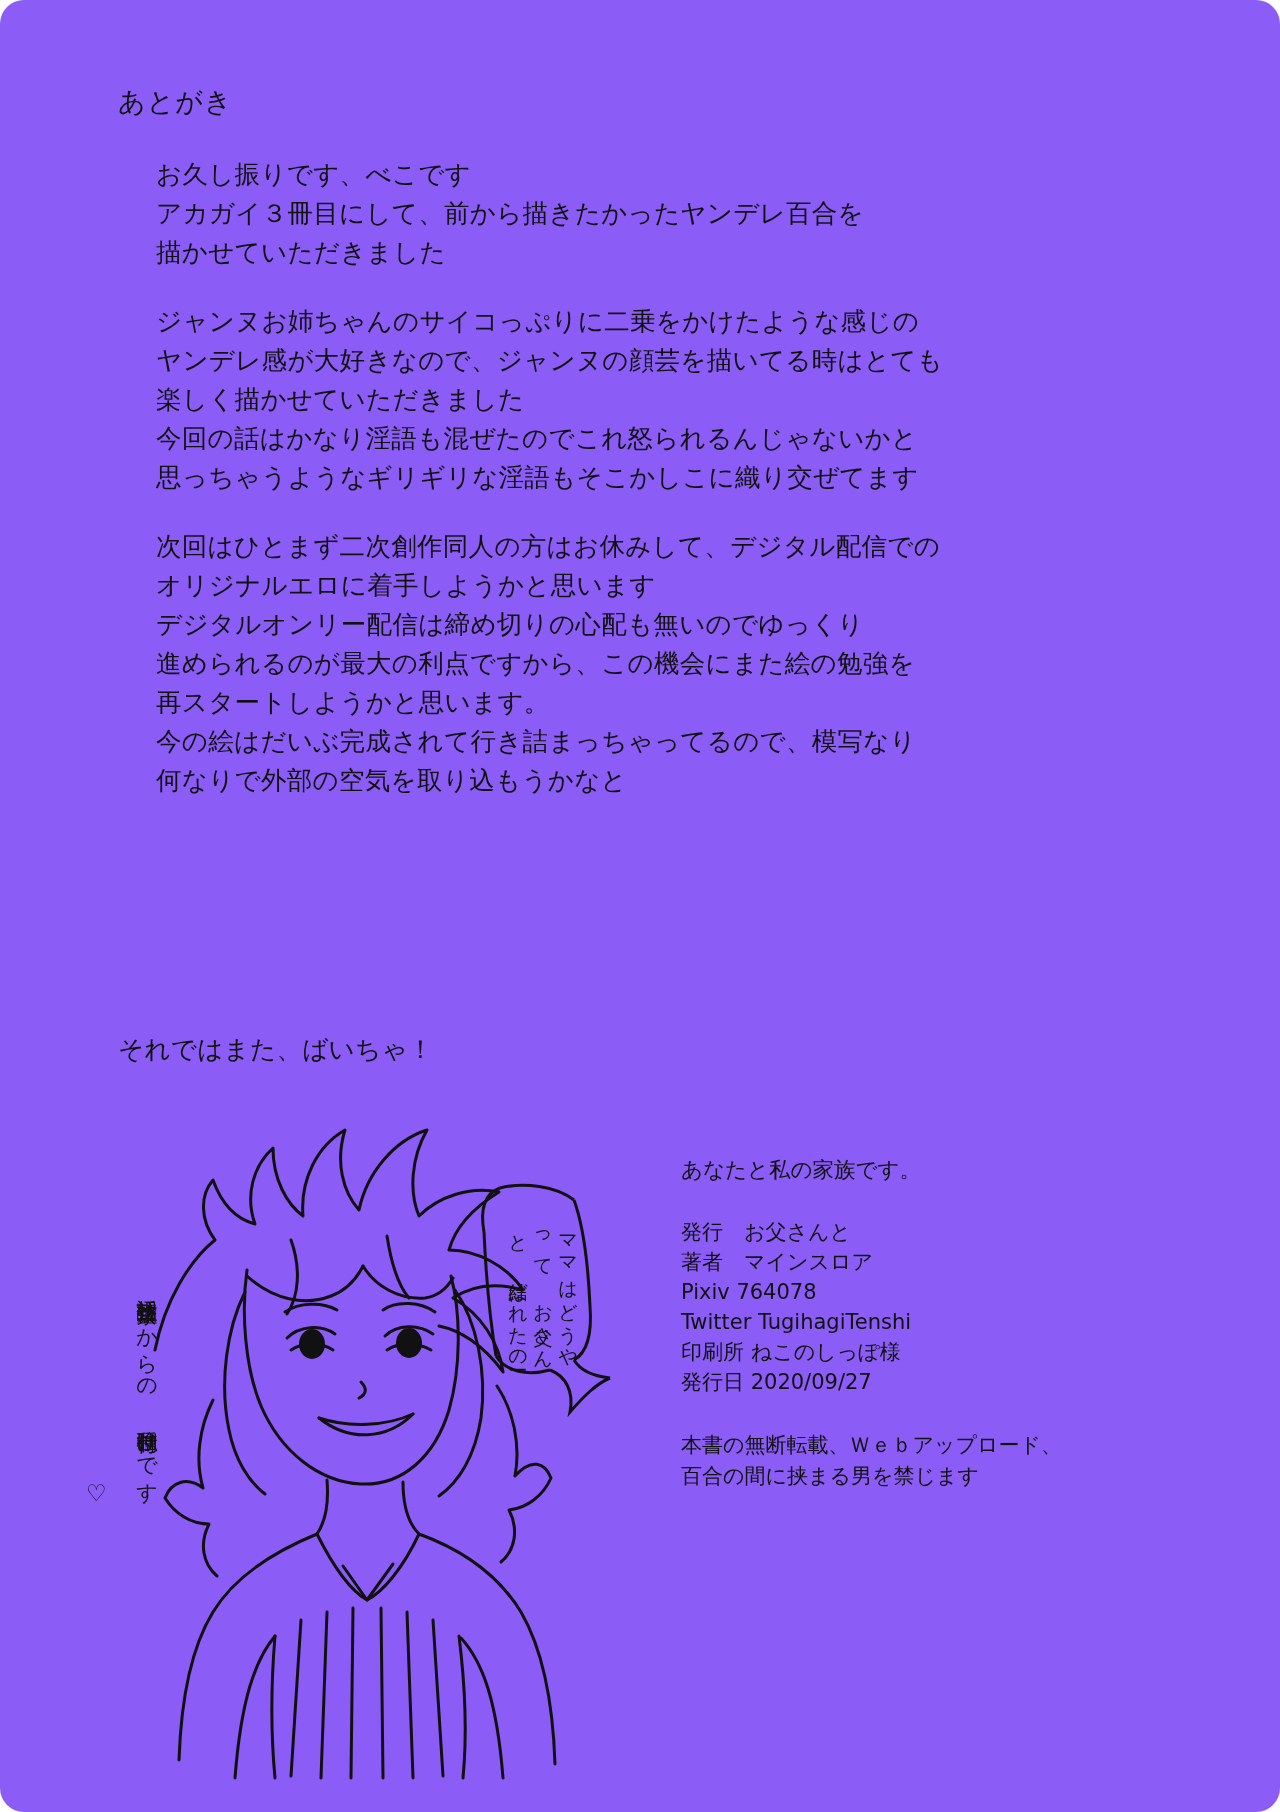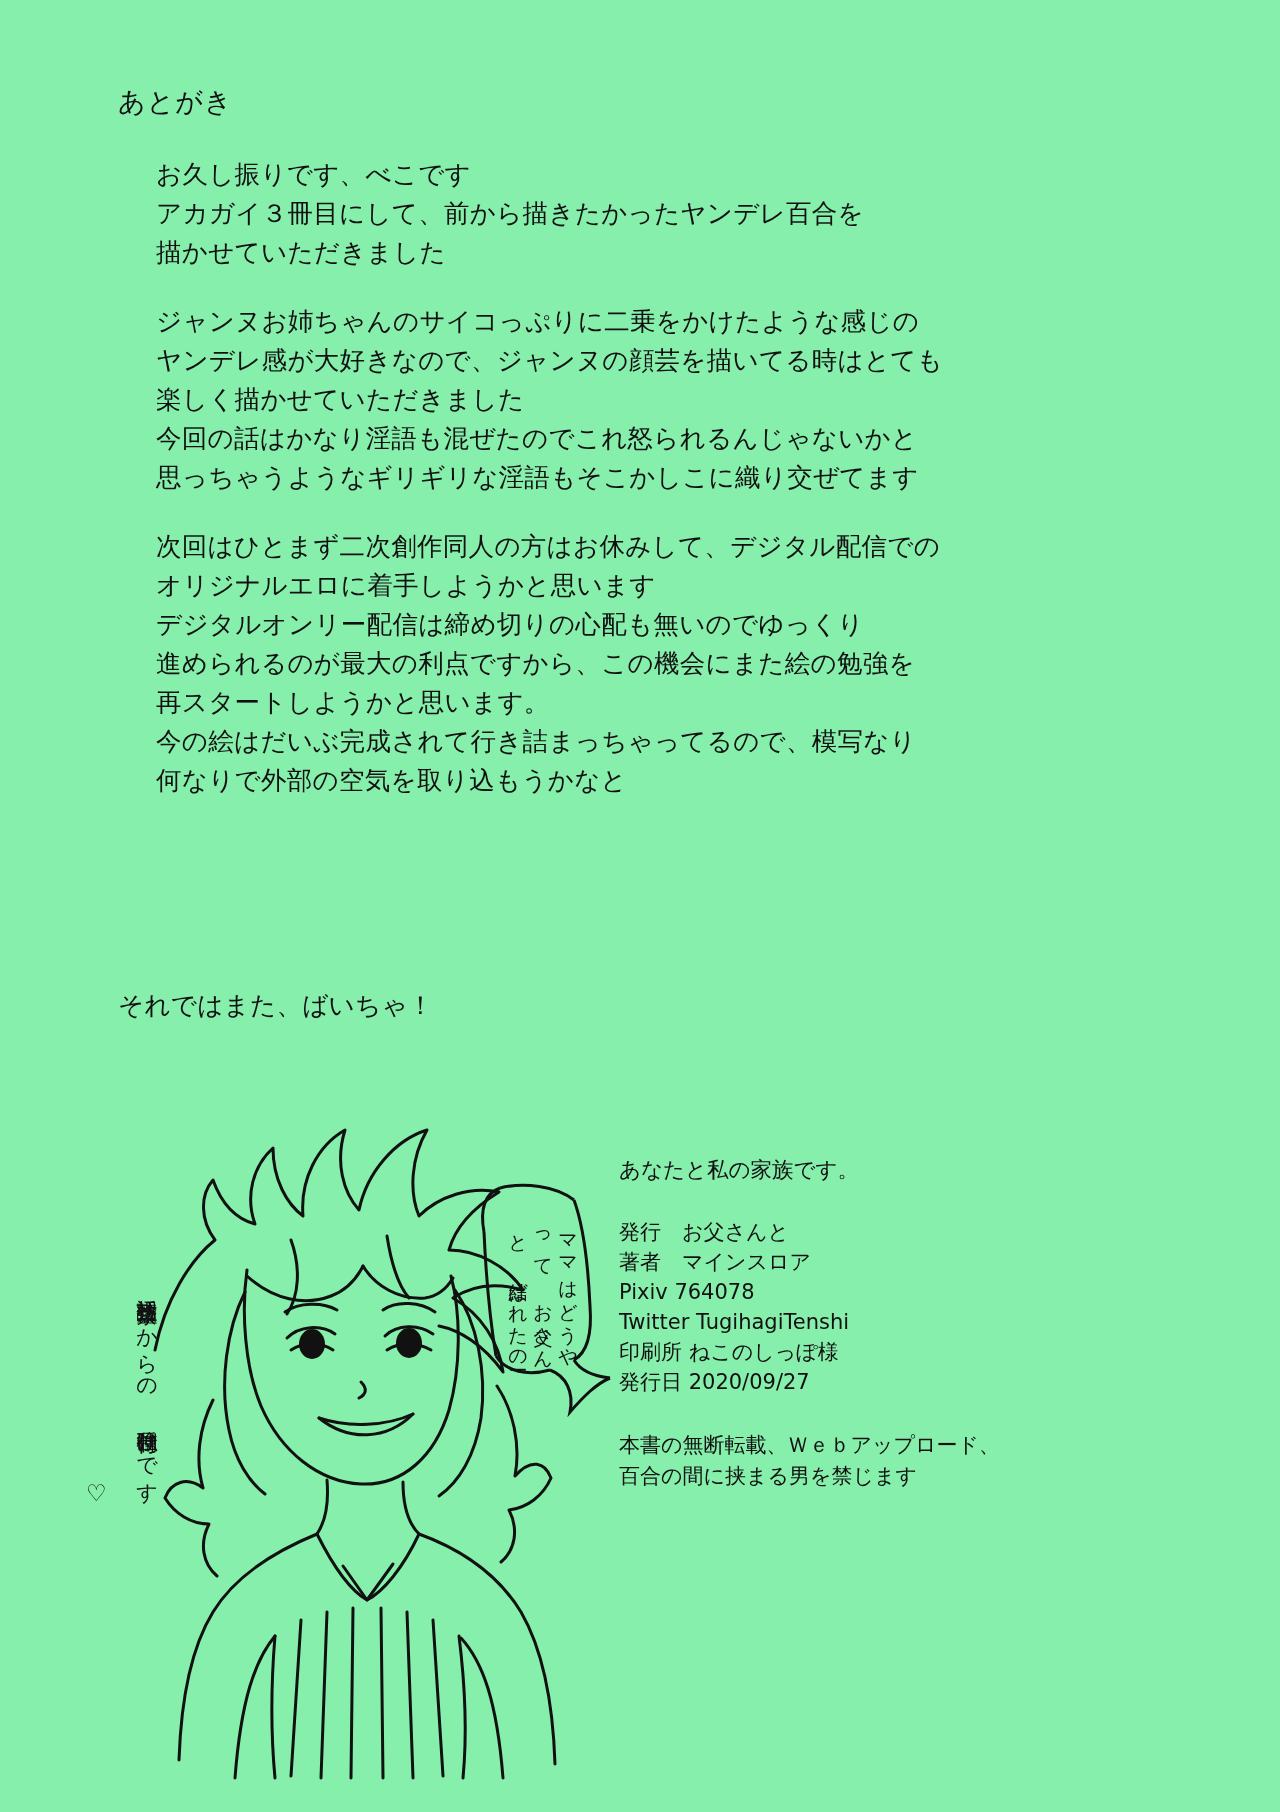--- a/index.html
+++ b/index.html
@@ -11,21 +11,22 @@
     width: 1280px;
     height: 1812px;
     position: relative;
     font-family: "DejaVu Sans", "Liberation Sans", sans-serif;
     color: #111111;
     overflow: hidden;
   }
   .page {
     position: absolute;
     inset: 0;
-    background: #86efac;
+    background: #8b5cf6;
+    border-radius: 24px;
   }
 
   
   .afterword-heading {
     position: absolute;
     left: 118px;
     top: 84px;
     font-size: 27px;
     letter-spacing: 1px;
     color: #111;
@@ -41,31 +42,31 @@
     letter-spacing: 0.3px;
     margin-left: 40px;
   }
   .afterword-body p {
     margin: 0 0 30px 0;
     white-space: pre-line;
   }
   .signoff {
     position: absolute;
     left: 118px;
-    top: 988px;
+    top: 1032px;
     font-size: 25.5px;
     color: #111;
     letter-spacing: 0.3px;
     font-family: Liberation Serif, serif;
   }
 
   
   .colophon {
     position: absolute;
-    left: 619px;
+    left: 681px;
     top: 1155px;
     width: 430px;
     font-size: 21px;
     line-height: 30px;
     color: #111;
   }
   .colophon .tagline {
     margin-bottom: 32px;
     font-size: 21.5px;
   }

